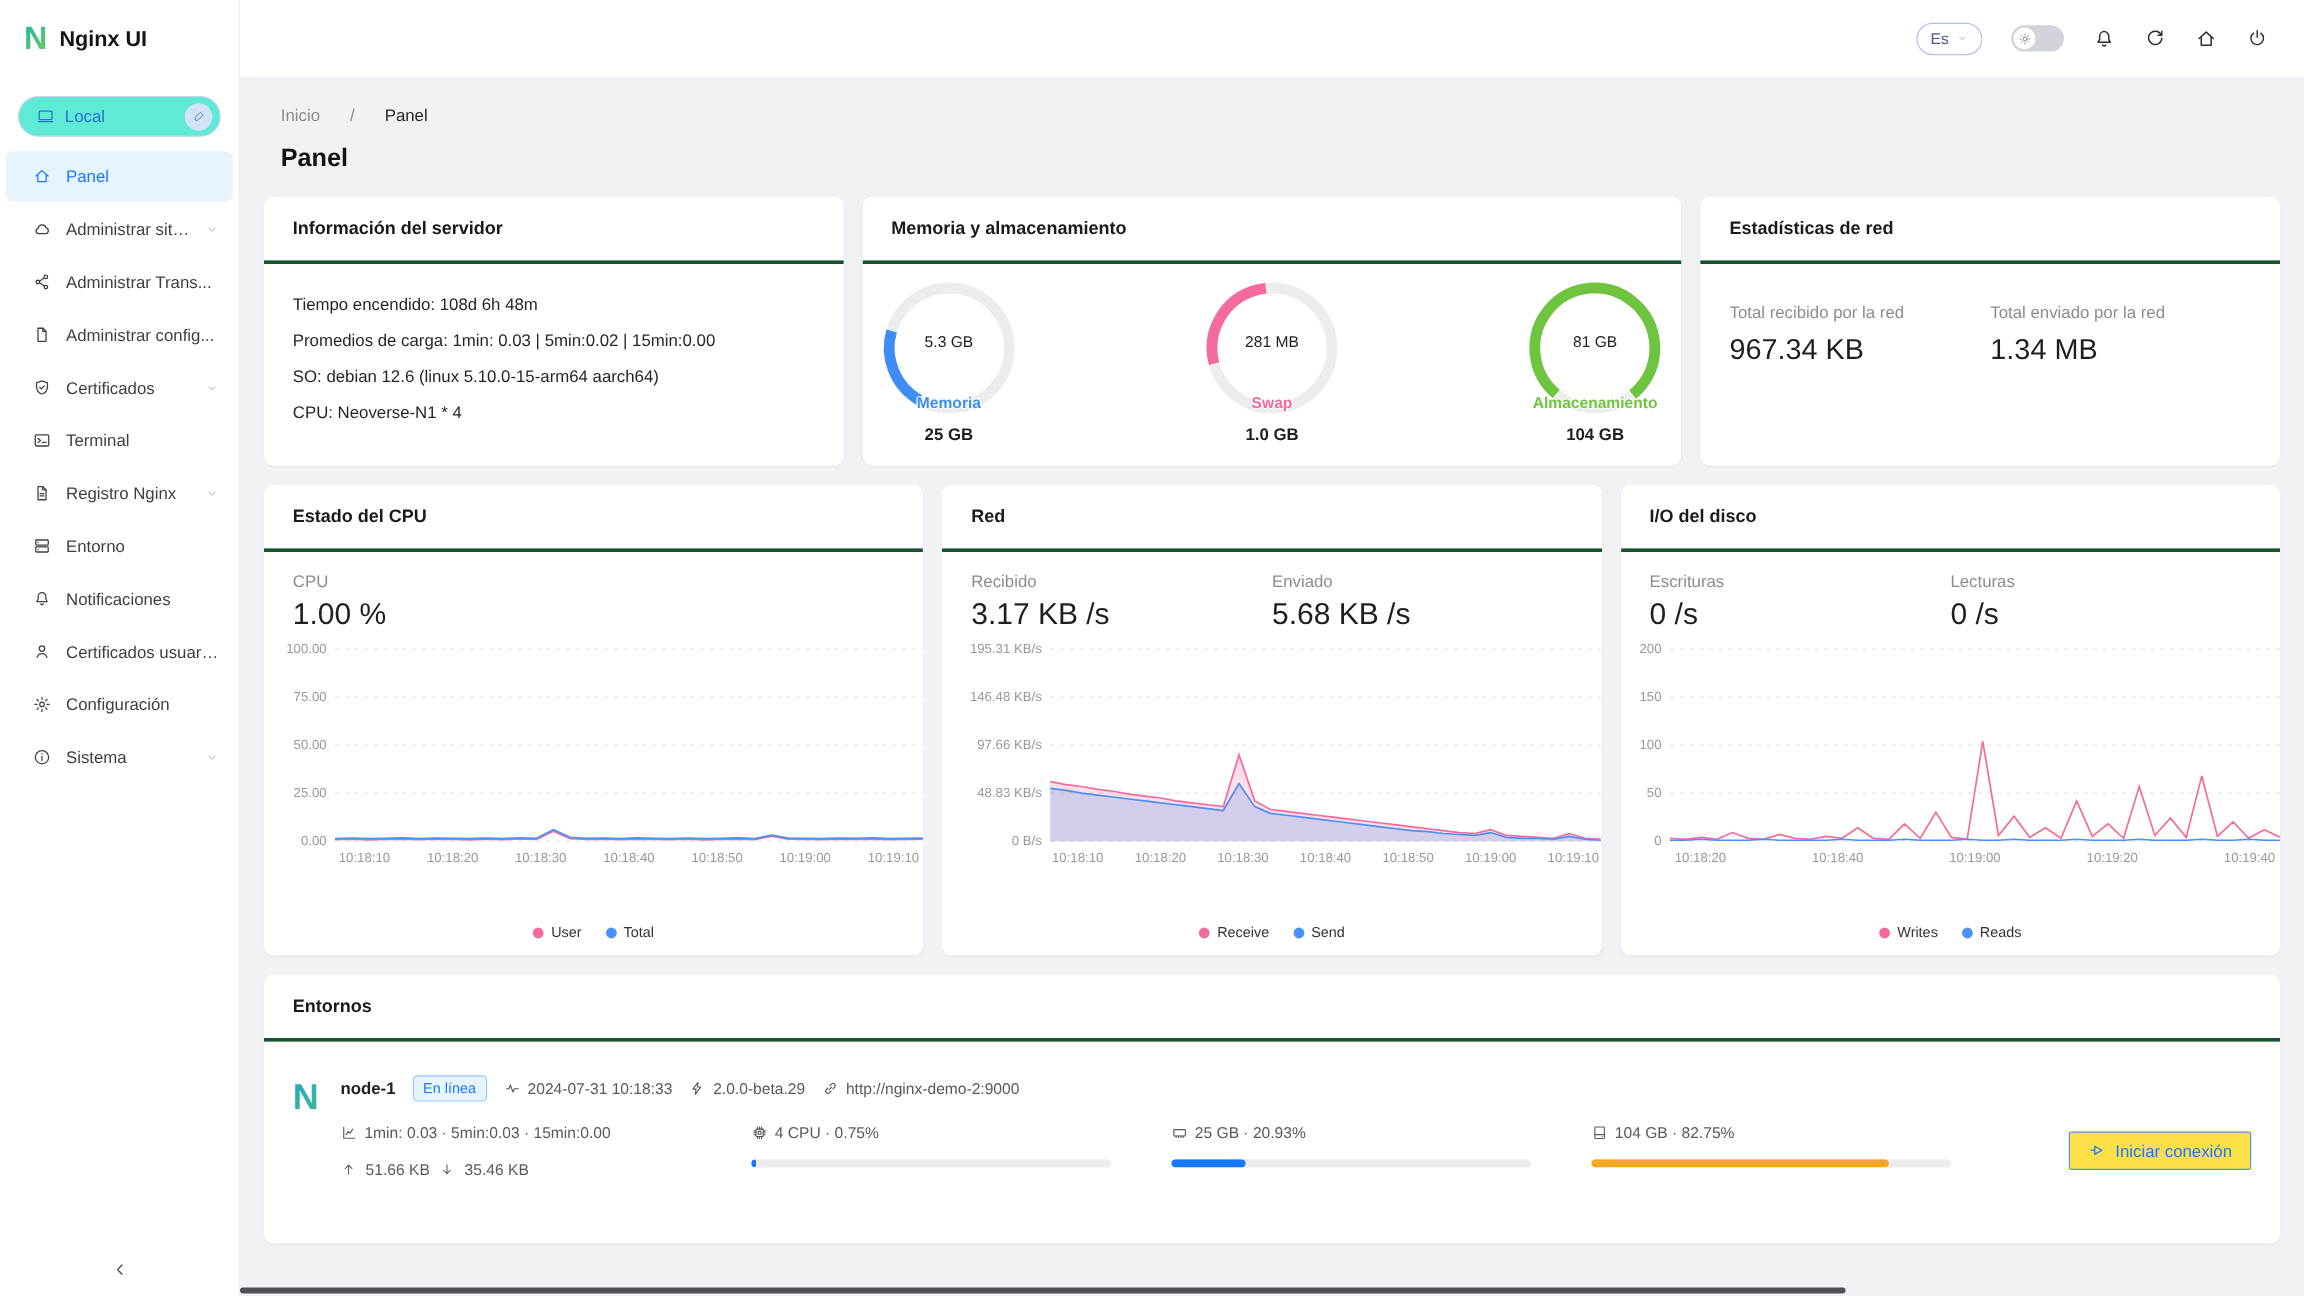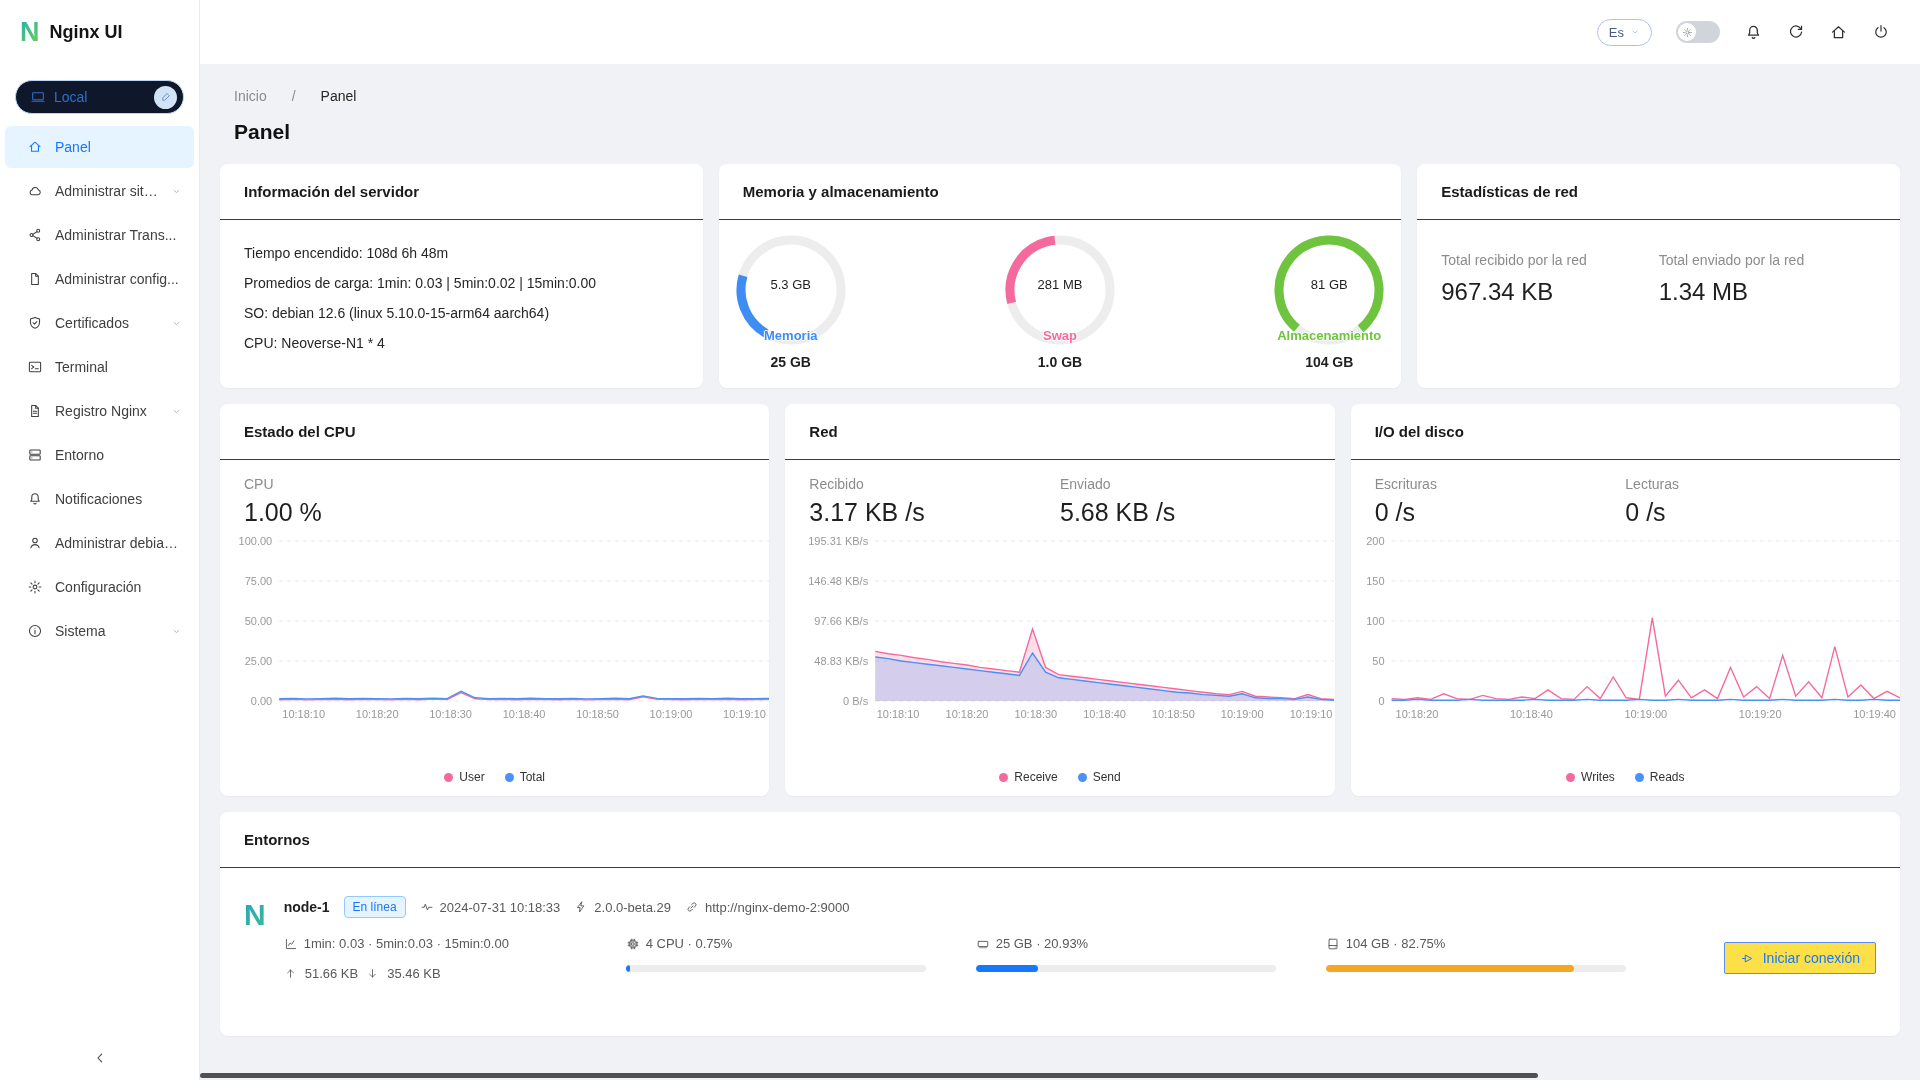--- a/index.html
+++ b/index.html
@@ -5,21 +5,21 @@
   *{box-sizing:border-box;margin:0;padding:0}
   html,body{width:1920px;height:1080px}
   body{font-family:"Liberation Sans",sans-serif;background:#f0f2f5;overflow:hidden;color:#1f1f1f}
   .app{display:flex;width:1920px;height:1080px}
 
   
   .sidebar{width:200px;background:#fff;border-right:1px solid #ececec;position:relative;flex-shrink:0;z-index:2}
   .logo{height:64px;display:flex;align-items:center;gap:10px;padding:0 20px}
   .logo-n{font-size:27px;font-weight:700;background:linear-gradient(135deg,#24b3a7,#72ce52);-webkit-background-clip:text;background-clip:text;color:transparent;line-height:1}
   .logo-title{font-size:18px;font-weight:700;color:#141414}
-  .node-pill{margin:16px 15px 12px;height:34px;border-radius:17px;background:#0f172a;border:1px solid #bdd6f4;display:flex;align-items:center;gap:8px;padding:0 6px 0 14px;color:#2e6fce;font-size:14px;cursor:pointer}
+  .node-pill{margin:16px 15px 12px;height:34px;border-radius:17px;background:#5eead4;border:1px solid #bdd6f4;display:flex;align-items:center;gap:8px;padding:0 6px 0 14px;color:#2e6fce;font-size:14px;cursor:pointer}
   .pill-edit{margin-left:auto;width:23px;height:23px;border-radius:50%;background:#d2e2f7;display:flex;align-items:center;justify-content:center;color:#567fc0;cursor:pointer}
   .nav-item{height:42px;display:flex;align-items:center;gap:12px;padding:0 12px 0 22px;font-size:14px;color:#404040;cursor:pointer;margin:2px 5px;border-radius:6px;white-space:nowrap}
   .nav-item.active{background:#e6f4ff;color:#1677ff;font-weight:500}
   .nav-item svg{flex-shrink:0}
   .nav-label{overflow:hidden;text-overflow:ellipsis}
   .nav-chev{margin-left:auto;color:#9a9a9a;display:flex}
   .collapse{position:absolute;bottom:14px;left:0;right:0;display:flex;justify-content:center;color:#444;cursor:pointer}
 
   
   .main{flex:1;display:flex;flex-direction:column;position:relative;min-width:0}
@@ -31,21 +31,21 @@
   .tb-icon{color:#2f2f2f;cursor:pointer;display:flex}
 
   
   .content{flex:1;padding:16px 20px 0;overflow:hidden}
   .breadcrumb{font-size:14px;color:#8c8c8c;display:flex;align-items:center;gap:25px;margin:8px 0 16px 14px}
   .bc-link{cursor:pointer}
   .bc-cur{color:#262626}
   .page-title{font-size:21px;font-weight:700;color:#111;margin:0 0 20px 14px}
   .row{display:flex;gap:16px;margin-bottom:16px}
   .card{background:#fff;border-radius:8px;box-shadow:0 1px 2px rgba(0,0,0,.04);min-width:0}
-  .card-head{height:56px;display:flex;align-items:center;padding:0 24px;font-size:15px;font-weight:700;color:#1a1a1a;border-bottom:1px solid #14532d}
+  .card-head{height:56px;display:flex;align-items:center;padding:0 24px;font-size:15px;font-weight:700;color:#1a1a1a;border-bottom:3px solid #14532d}
 
   
   .row1 .card{height:224px}
   .card-server{flex:29}
   .card-mem{flex:41}
   .card-netstat{flex:29}
   .srv-body{padding:18px 24px}
   .srv-line{font-size:14px;color:#262626;line-height:30px;white-space:nowrap}
   .gauges{display:flex;justify-content:space-between;padding:12px 14px 0}
   .gauge{text-align:center}
@@ -193,21 +193,21 @@
             <path d="M12 4.2a4.8 4.8 0 0 0-4.8 4.8v3.6l-1.6 2.8h12.8l-1.6-2.8V9A4.8 4.8 0 0 0 12 4.2z"></path>
             <path d="M10.4 18.3a1.7 1.7 0 0 0 3.2 0"></path>
           </svg>
           <span class="nav-label">Notificaciones</span>
         </div>
         <div class="nav-item">
           <svg class="" viewBox="0 0 24 24" width="16" height="16" fill="none" stroke="currentColor" stroke-width="1.6" stroke-linecap="round" stroke-linejoin="round">
             <circle cx="12" cy="8.2" r="3.4"></circle>
             <path d="M5.8 19.2c.9-3.1 3.3-4.8 6.2-4.8s5.3 1.7 6.2 4.8"></path>
           </svg>
-          <span class="nav-label">Administrar debian...</span>
+          <span class="nav-label">Certificados usuari...</span>
         </div>
         <div class="nav-item">
           <svg class="" viewBox="0 0 24 24" width="16" height="16" fill="none" stroke="currentColor" stroke-width="1.6" stroke-linecap="round" stroke-linejoin="round">
             <circle cx="12" cy="12" r="2.8"></circle>
             <path d="M12 3.2v2.5M12 18.3v2.5M3.2 12h2.5M18.3 12h2.5M5.8 5.8l1.8 1.8M16.4 16.4l1.8 1.8M18.2 5.8l-1.8 1.8M7.6 16.4l-1.8 1.8"></path>
           </svg>
           <span class="nav-label">Configuración</span>
         </div>
         <div class="nav-item">
           <svg class="" viewBox="0 0 24 24" width="16" height="16" fill="none" stroke="currentColor" stroke-width="1.6" stroke-linecap="round" stroke-linejoin="round">

